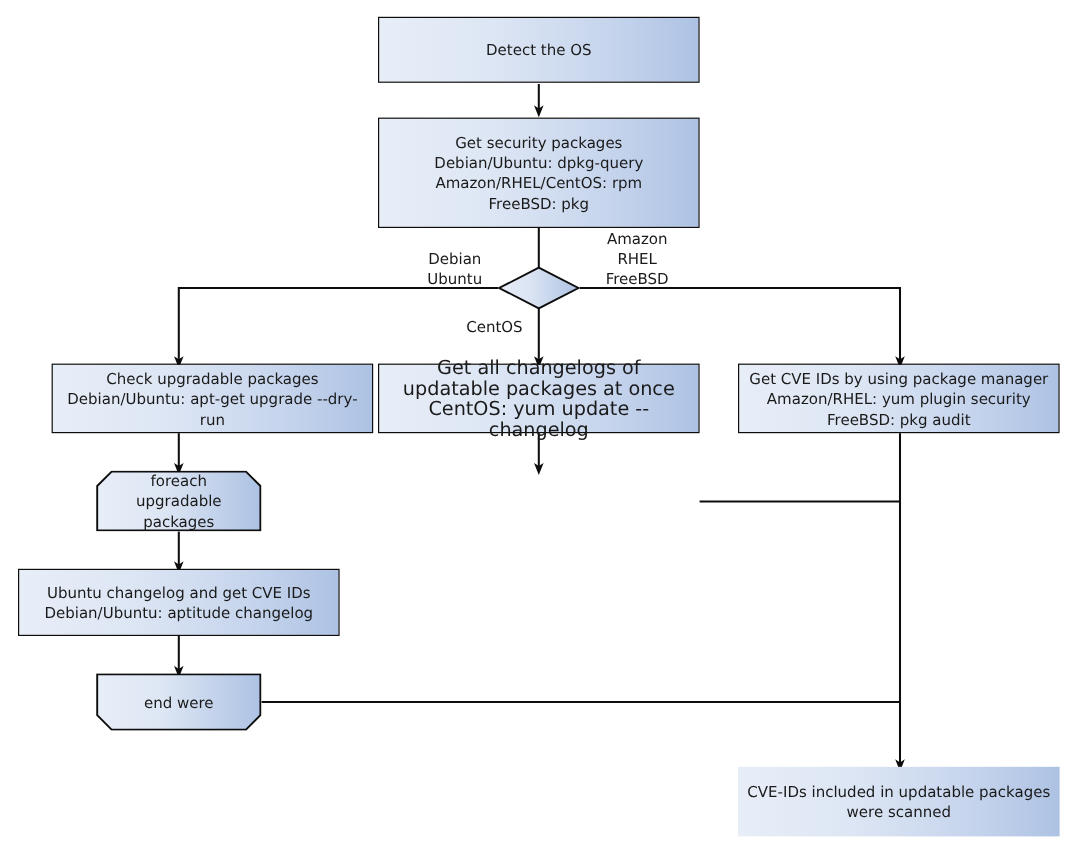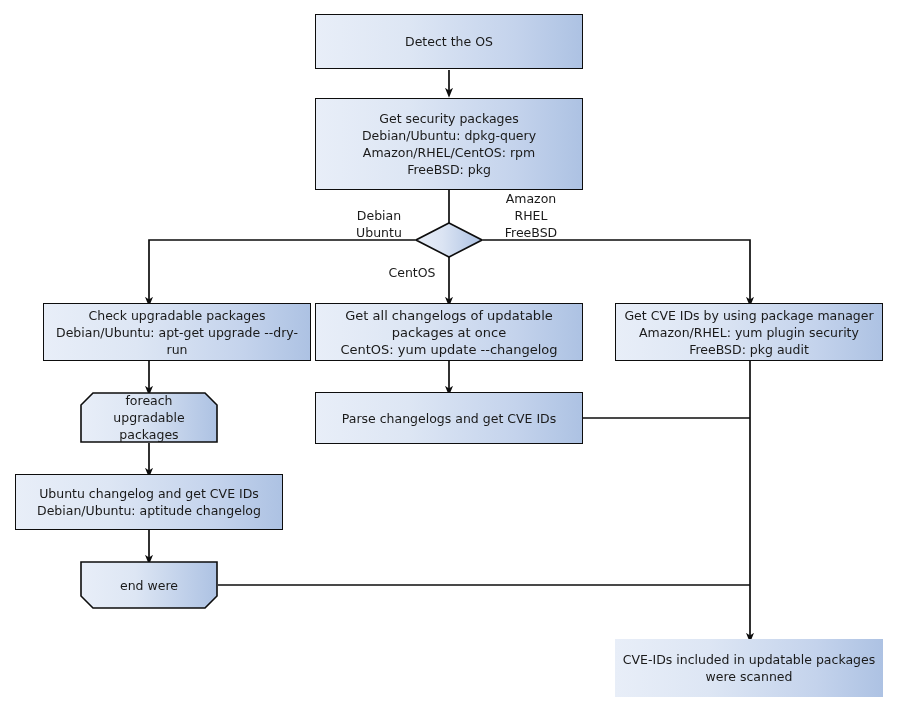--- a/index.html
+++ b/index.html
@@ -144,21 +144,21 @@
 Amazon/RHEL/CentOS: rpm
 FreeBSD: pkg</span>
   </div>
 
   <div class="node" style="left:15px; top:303px; width:268px; height:58px;margin-left:28px;">
     <span class="label">Check upgradable packages
 Debian/Ubuntu: apt-get upgrade --dry-run</span>
   </div>
 
   <div class="node" style="left:315px; top:303px; width:268px; height:58px;">
-    <span class="label" style="font-size:13px;">Get all changelogs of updatable packages at once
+    <span class="label" style="font-size:16px;">Get all changelogs of updatable packages at once
 CentOS: yum update --changelog</span>
   </div>
 
   <div class="node" style="left:615px; top:303px; width:268px; height:58px;">
     <span class="label">Get CVE IDs by using package manager
 Amazon/RHEL: yum plugin security
 FreeBSD: pkg audit</span>
   </div>
 
   <div class="node loop-start" style="left:80px; top:392px; width:138px; height:51px;">
@@ -169,23 +169,20 @@
           <stop offset="40%" stop-color="#dde6f4"></stop>
           <stop offset="100%" stop-color="#adc2e3"></stop>
         </linearGradient>
       </defs>
       <polygon points="13,1 125,1 137,13 137,50 1,50 1,13" fill="url(#lg1)" stroke="#0d0d0d" stroke-width="1.6"></polygon>
     </svg>
     <span class="label">foreach
 upgradable  packages</span>
   </div>
 
-  <div class="node" style="left:315px; top:392px; width:268px; height:52px;">
-    <span class="label">Parse changelogs and get CVE IDs</span>
-  </div>
 
   <div class="node" style="left:15px; top:474px; width:268px; height:56px;">
     <span class="label">Ubuntu changelog and get  CVE IDs
 Debian/Ubuntu: aptitude changelog</span>
   </div>
 
   <div class="node loop-end" style="left:80px; top:561px; width:138px; height:48px;">
     <svg class="shape" width="138" height="48" viewBox="0 0 138 48" xmlns="http://www.w3.org/2000/svg">
       <defs>
         <linearGradient id="lg2" x1="0" y1="0" x2="1" y2="0">

